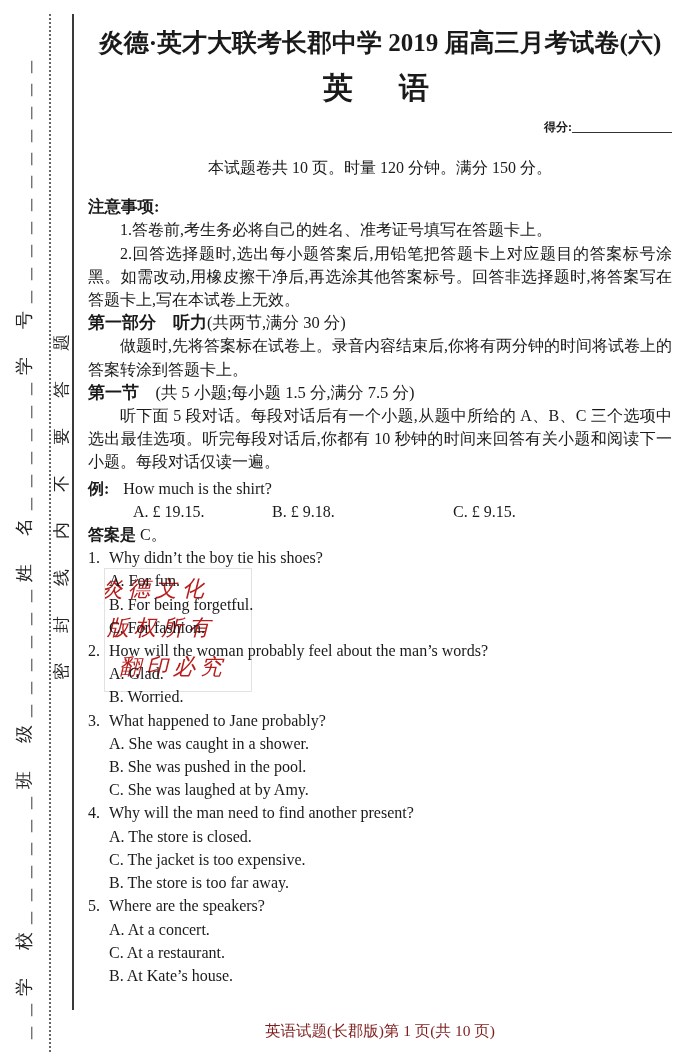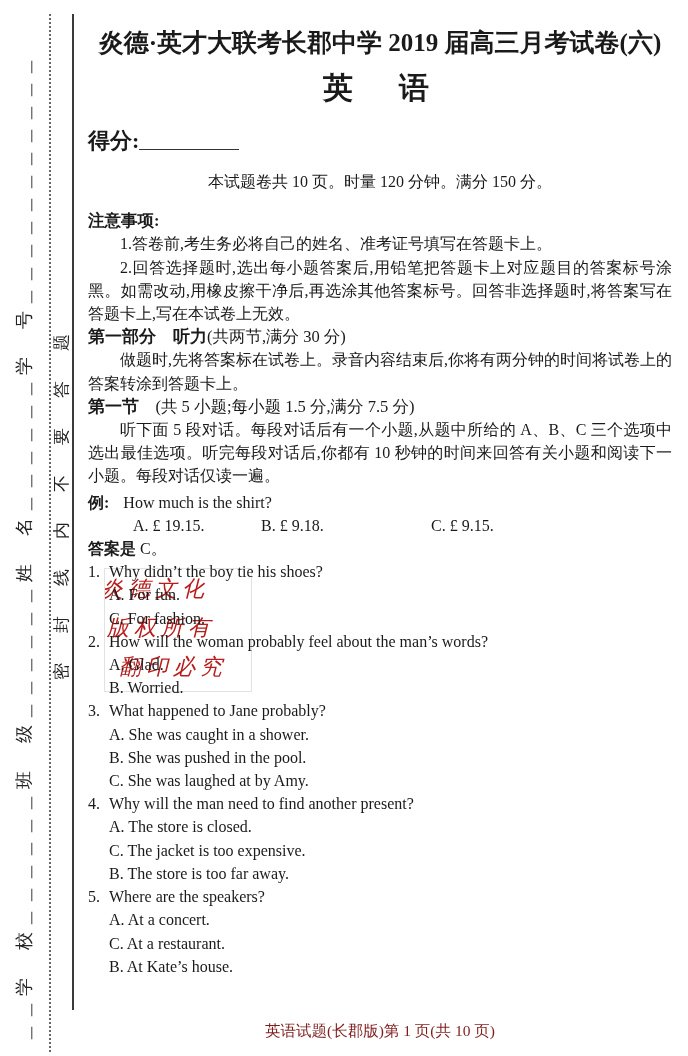--- a/index.html
+++ b/index.html
@@ -50,37 +50,37 @@
   .title1{
     margin-top:28px;text-align:center;
     font-size:25px;line-height:30px;font-weight:bold;
     font-family:"Liberation Serif","DejaVu Serif",serif;
   }
   .subject{
     margin-top:12px;text-align:center;
     font-size:30px;line-height:36px;font-weight:bold;letter-spacing:8px;
   }
   .score-row{
-    margin-top:24px;text-align:left;font-size:22px;line-height:22px;
+    margin-top:10px;text-align:right;font-size:12px;line-height:22px;
   }
   .score-label{font-weight:bold;}
   .score-line{
     display:inline-block;width:100px;height:16px;
     border-bottom:1.5px solid #333;vertical-align:-2px;
   }
   .info-line{margin-top:18px;text-align:center;}
   .notice-heading{margin-top:16px;font-weight:bold;font-size:16.5px;}
   .para{ text-align:justify; }
   .indent{ text-indent:2em; }
   .sec-heading{ font-size:16.5px; }
   .sec-heading b{ font-size:17px; }
   .example-row{margin-top:3px;}
   .example-label{font-weight:bold;}
   .example-q{margin-left:14px;}
-  .example-opts{display:flex;padding-left:45px;}
+  .example-opts{display:flex;padding-left:45px;gap:11px;}
   .example-opts .optA{width:128px;}
   .example-opts .optB{width:170px;}
   .answer-line b{font-weight:bold;}
   .q-line{}
   .q-num{display:inline-block;width:21px;}
   .opt{padding-left:21px;}
   .footer{
     position:absolute;left:88px;right:16px;bottom:14px;
     text-align:center;font-size:15.5px;color:#7f1d1d;z-index:2;
   }
@@ -134,20 +134,21 @@
   <div class="answer-line">
     <b>答案是</b><span> C。</span>
   </div>
 
   <div id="questions">
   <div class="question">
     <div class="q-line">
       <span class="q-num">1.</span><span class="q-text">Why didn’t the boy tie his shoes?</span>
     </div>
   <div class="opt">A. For fun.</div>
+        <div class="opt">B. For being forgetful.</div>
         <div class="opt">C. For fashion.</div>
       </div>
 
   <div class="question">
     <div class="q-line">
       <span class="q-num">2.</span><span class="q-text">How will the woman probably feel about the man’s words?</span>
     </div>
   <div class="opt">A. Glad.</div>
         <div class="opt">B. Worried.</div>
       </div>

